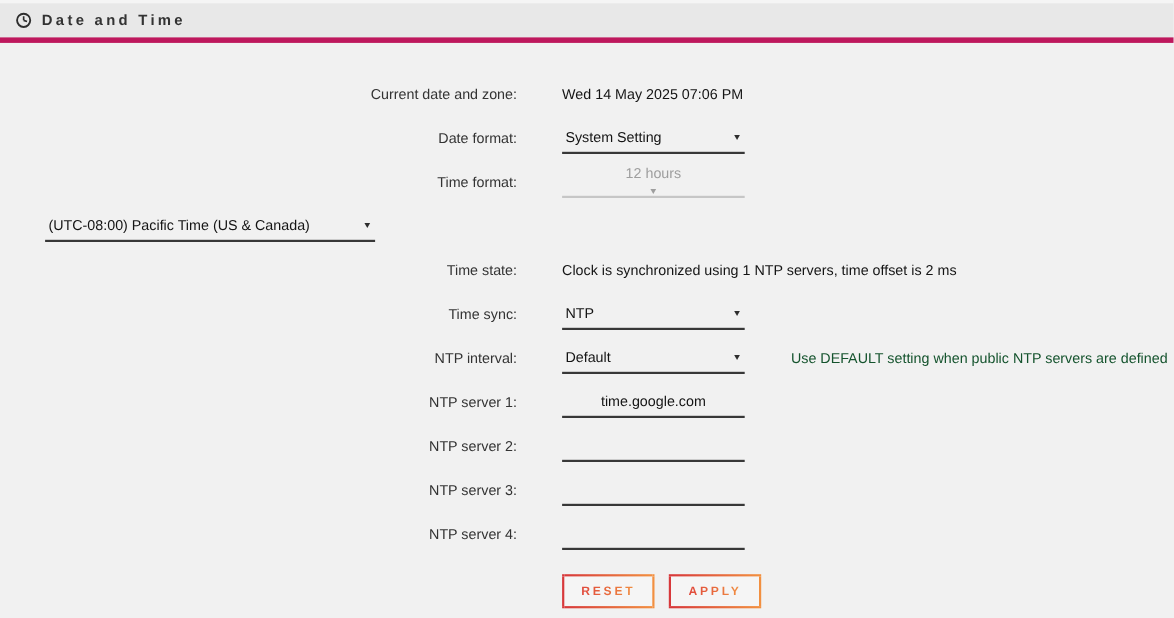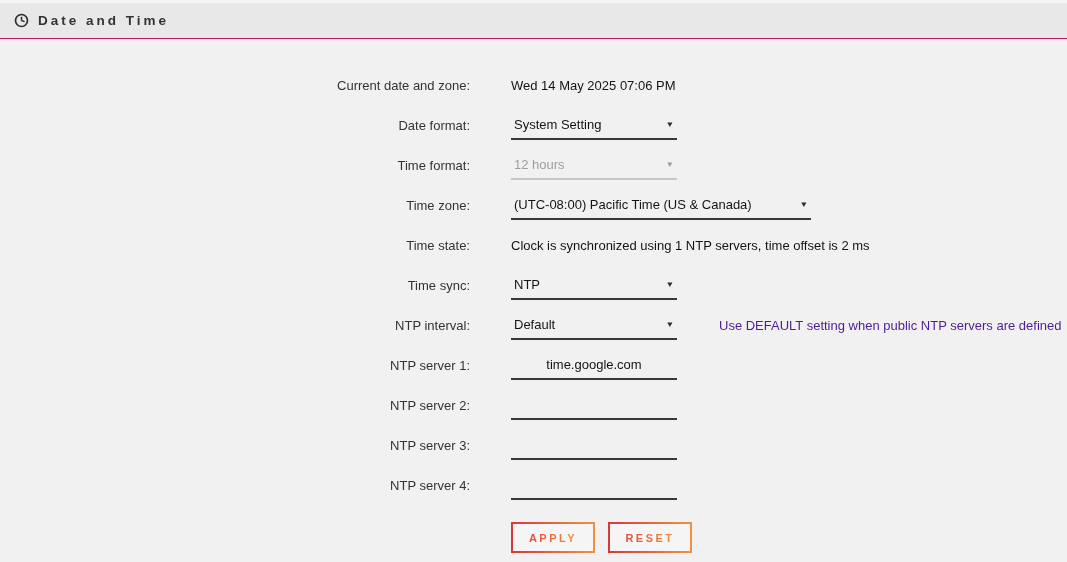--- a/index.html
+++ b/index.html
@@ -11,21 +11,21 @@
     font-size: 13px;
     color: #333;
     overflow: hidden;
   }
 
   
   .titlebar {
     height: 39px;
     background: #e8e8e8;
     border-top: 3px solid #f5f5f5;
-    border-bottom: 1px solid #be185d;
+    border-bottom: 5px solid #be185d;
     display: flex;
     align-items: center;
     padding-left: 14px;
   }
   .titlebar .icon-wrap {
     width: 15px; height: 15px;
     display: inline-flex; align-items: center; justify-content: center;
     margin-right: 9px;
   }
   .titlebar .title {
@@ -59,42 +59,42 @@
     display: flex;
     align-items: center;
     justify-content: space-between;
     padding: 0 3px;
     color: #141414;
     cursor: pointer;
     flex: none;
   }
   .select.wide { width: 300px; }
   .select .caret { font-size: 8px; color: #2d2d2d; transform: scaleX(1.1); }
-  .select.disabled { color: #9e9e9e; border-bottom-color: #c6c6c6; cursor: default; }
+  .select.disabled { color: #9e9e9e; border-bottom-color: #c6c6c6; cursor: default; flex-direction: column; }
   .select.disabled .caret { color: #9e9e9e; }
 
   
   .text-input {
     width: 166px;
     height: 29px;
     border: none;
     border-bottom: 2px solid #383838;
     background: transparent;
     padding: 0 3px;
     font-family: inherit;
     font-size: 13px;
     color: #141414;
     outline: none;
     flex: none;
     text-align: center;
   }
 
   .hint {
     margin-left: 42px;
-    color: #4c1d95;
+    color: #14532d;
     white-space: nowrap;
   }
 
   
   .actions {
     margin-left: 511px;
     margin-top: 17px;
     display: flex;
     gap: 13px;
   }
@@ -161,21 +161,20 @@
     <div class="label">Time format:</div>
     <div class="value">
       <div class="select disabled">
         <span>12 hours</span>
         <span class="caret">▼</span>
       </div>
     </div>
   </div>
 
   <div class="row">
-    <div class="label">Time zone:</div>
     <div class="value">
       <div class="select wide">
         <span>(UTC-08:00) Pacific Time (US &amp; Canada)</span>
         <span class="caret">▼</span>
       </div>
     </div>
   </div>
 
   <div class="row">
     <div class="label">Time state:</div>
@@ -227,21 +226,21 @@
   </div>
 
   <div class="row">
     <div class="label">NTP server 4:</div>
     <div class="value">
       <input class="text-input" type="text" value="" style="">
     </div>
   </div>
 
   <div class="actions">
+    <button class="btn">
+      <span class="btn-text">RESET</span>
+    </button>
     <button class="btn">
       <span class="btn-text">APPLY</span>
     </button>
-    <button class="btn">
-      <span class="btn-text">RESET</span>
-    </button>
   </div>
 
 </main>
 
 </body></html>

